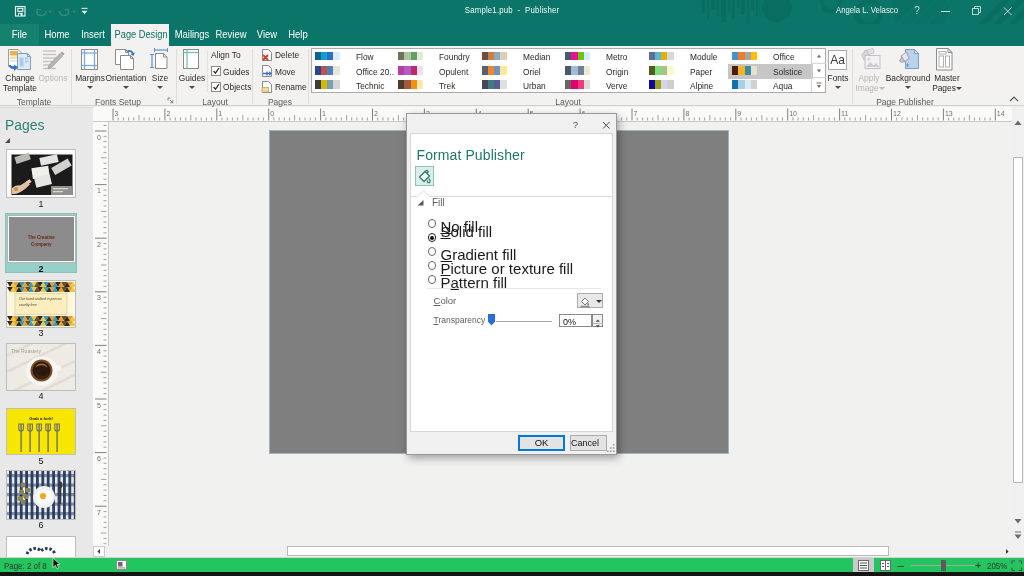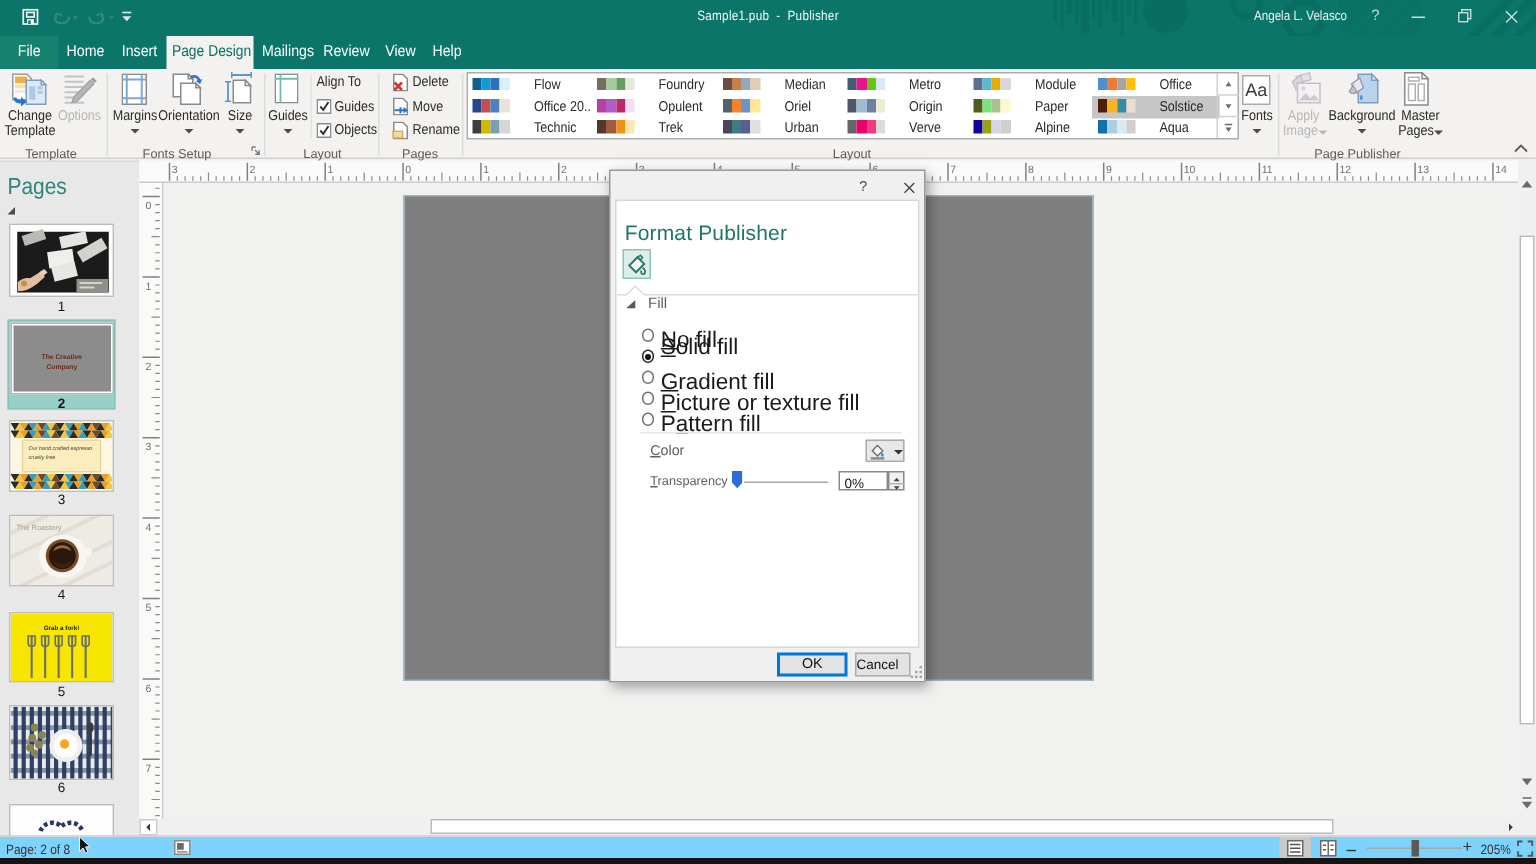--- a/index.html
+++ b/index.html
@@ -48,21 +48,21 @@
 #vruler { position:absolute; left:93px; top:121.5px; width:15.5px; height:424px; background:#fafaf9; border-right:1px solid #c9c9c9; overflow:hidden; }
 #rcorner { position:absolute; left:93px; top:107px; width:15.5px; height:14.5px; background:#fafaf9; border-right:1px solid #c9c9c9; border-bottom:1px solid #c9c9c9; }
 #canvas { position:absolute; left:108.5px; top:122px; width:903px; height:424px; background:#f1f1f0; }
 #graypage { position:absolute; left:160.5px; top:7.5px; width:460px; height:324.5px; background:#7f7f7f; border:1px solid #9db4c0; }
 
 
 #vscroll { position:absolute; left:1011.5px; top:107px; width:12.5px; height:439px; background:#f0f0f0; }
 .sthumb { position:absolute; background:#fff; border:1px solid #b9b9b9; }
 
 
-#statusbar { position:absolute; left:0; top:556.5px; width:1024px; height:15.5px; background:#7dd3fc; border-top:1px solid #d4d4d4; font-size:9px; color:#333; }
+#statusbar { position:absolute; left:0; top:556.5px; width:1024px; height:15.5px; background:#22c55e; border-top:1px solid #d4d4d4; font-size:9px; color:#333; }
 #blackstrip { position:absolute; left:0; top:572px; width:1024px; height:4px; background:#141414; }
 
 
 #dialog { position:absolute; left:405.5px; top:113px; width:211px; height:342px; background:#f0f0f0; border:1px solid #989898; box-shadow:2px 3px 8px rgba(0,0,0,0.35); }
 #dlg-inner { position:absolute; left:3px; top:18.5px; width:203px; height:299px; background:#fff; border:1px solid #d6d6d6; }
 #dlg-title { position:absolute; left:6px; top:13.5px; font-size:14px; color:#217568; letter-spacing:0.1px; }
 .radio { position:absolute; left:17px; width:8.5px; height:8.5px; border:1px solid #6e6e6e; border-radius:50%; background:#fff; }
 .rlabel { position:absolute; left:30px; font-size:15px; color:#1a1a1a; white-space:nowrap; }
 .dgray { color:#5f5f5f; }
 </style>

